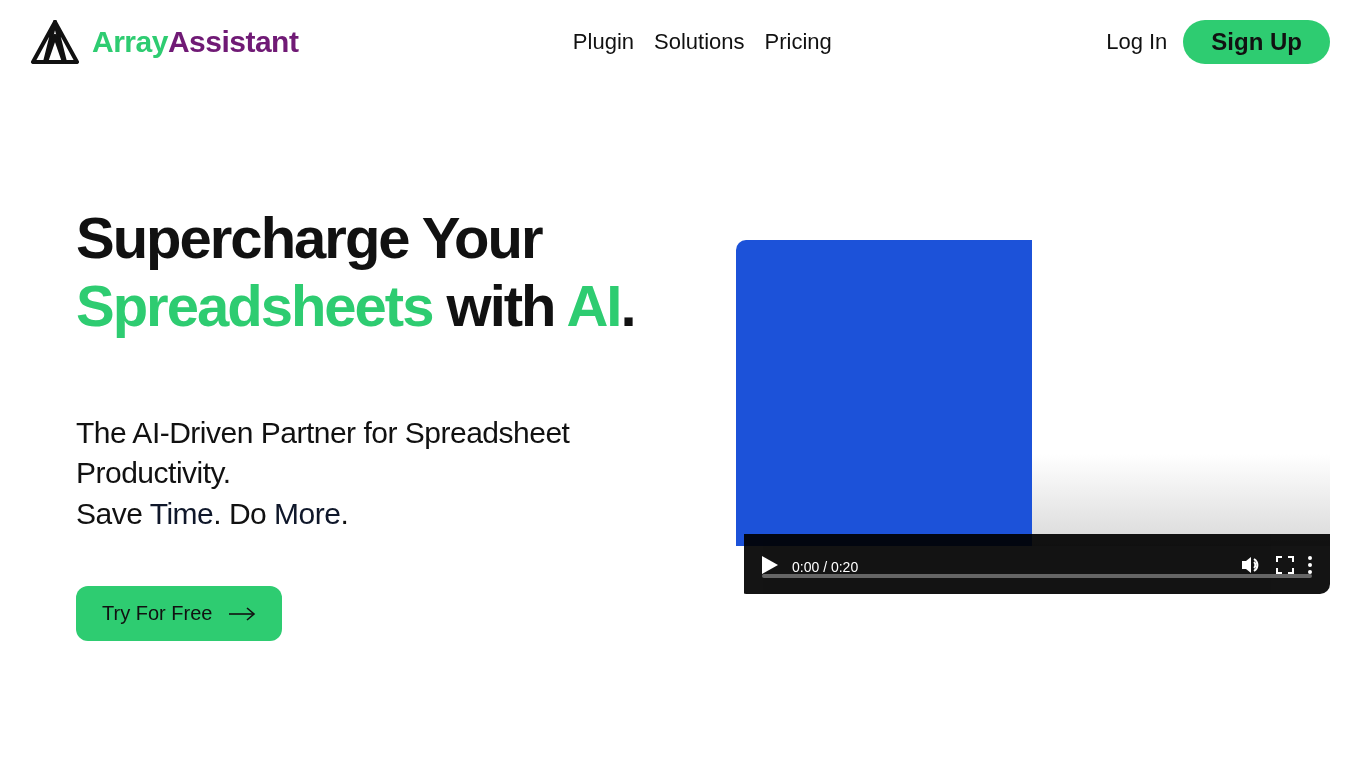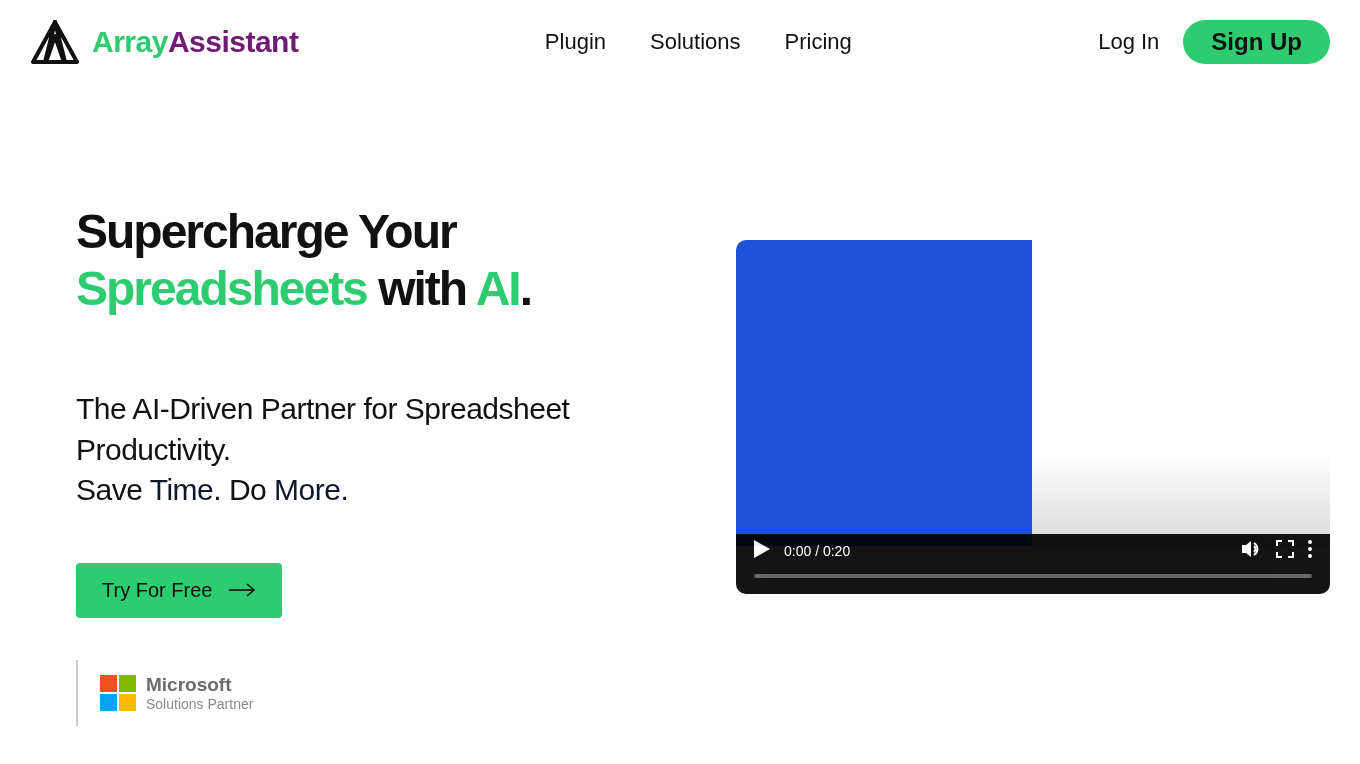--- a/index.html
+++ b/index.html
@@ -24,32 +24,32 @@
     .logo-icon svg { display: block; }
     .logo-text {
       font-size: 30px;
       font-weight: 700;
       letter-spacing: -0.5px;
     }
     .logo-text .green { color: #2ecc71; }
     .logo-text .black { color: #701a75; font-weight: 600; }
     .nav {
       display: flex;
-      gap: 44px;
+      gap: 20px;
       margin: 0 auto;
     }
     .nav a {
       color: #111;
       text-decoration: none;
       font-size: 22px;
     }
     .auth {
       display: flex;
       align-items: center;
-      gap: 24px;
+      gap: 16px;
     }
     .login {
       font-size: 22px;
       color: #111;
       cursor: pointer;
     }
     .signup {
       background: #2ecc71;
       color: #111;
       font-size: 24px;
@@ -60,21 +60,21 @@
       cursor: pointer;
     }
     
     .hero {
       display: flex;
       padding: 120px 0 0 76px;
       gap: 40px;
     }
     .hero-left { width: 620px; }
     .headline {
-      font-size: 48px;
+      font-size: 58px;
       font-weight: 700;
       line-height: 1.18;
       letter-spacing: -2px;
       color: #111;
     }
     .headline .accent-green { color: #2ecc71; }
     .sub {
       margin-top: 72px;
       font-size: 30px;
       line-height: 1.35;
@@ -86,21 +86,21 @@
       margin-top: 52px;
       display: inline-flex;
       align-items: center;
       gap: 16px;
       background: #2ecc71;
       color: #111;
       border: none;
       padding: 16px 26px;
       font-size: 20px;
       font-weight: 500;
-      border-radius: 4px;
+      border-radius: 12px;
       cursor: pointer;
       justify-content: center;
     }
     .cta svg { display: block; }
     .partner {
       margin-top: 42px;
       display: flex;
       align-items: center;
       gap: 22px;
     }
@@ -155,27 +155,27 @@
       left: 296px; right: 0; top: 0;
       height: 306px;
       background: linear-gradient(to bottom, rgba(255,255,255,1) 70%, rgba(0,0,0,0.15));
     }
     .vc-play { cursor: pointer; }
     .vc-time { font-size: 14px; font-family: Arial, sans-serif; }
     .vc-spacer { flex: 1; }
     .vc-icon { cursor: pointer; }
     .video-controls-inner {
       position: absolute;
-      left: 0; right: 0; bottom: 0;
+      left: 8px; right: 0; bottom: 0;
       height: 60px;
       background: #000;
       opacity: 0.92;
       display: flex;
       align-items: flex-start;
-      padding: 6px 18px 0;
+      padding: 22px 18px 0;
       gap: 14px;
       color: #fff;
     }
     .ctl-row {
       display: flex;
       align-items: center;
       gap: 14px;
       width: 100%;
     }
     .ctl-track {
@@ -232,35 +232,20 @@
     <button class="cta">
       <span>Try For Free</span>
       <span>
         <svg width="28" height="14" viewBox="0 0 28 14">
           <line x1="1" y1="7" x2="25" y2="7" stroke="#111" stroke-width="1.6"></line>
           <polyline points="19,1 26,7 19,13" fill="none" stroke="#111" stroke-width="1.6"></polyline>
         </svg>
       </span>
     </button>
 
-    <div class="partner">
-      <div class="partner-bar"></div>
-      <div class="partner-badge">
-        <div class="ms-tiles">
-          <div class="t1"></div>
-            <div class="t2"></div>
-            <div class="t3"></div>
-            <div class="t4"></div>
-        </div>
-        <div class="ms-text">
-          <div class="l1">Microsoft</div>
-          <div class="l2">Solutions Partner</div>
-        </div>
-      </div>
-    </div>
   </div>
 
   <div class="hero-right">
     <div class="video-bg"></div>
     <div class="video-blue"></div>
     <div class="video-gradient"></div>
 
     <div class="video-controls-inner">
       <div class="ctl-row">
         <span class="vc-play">

